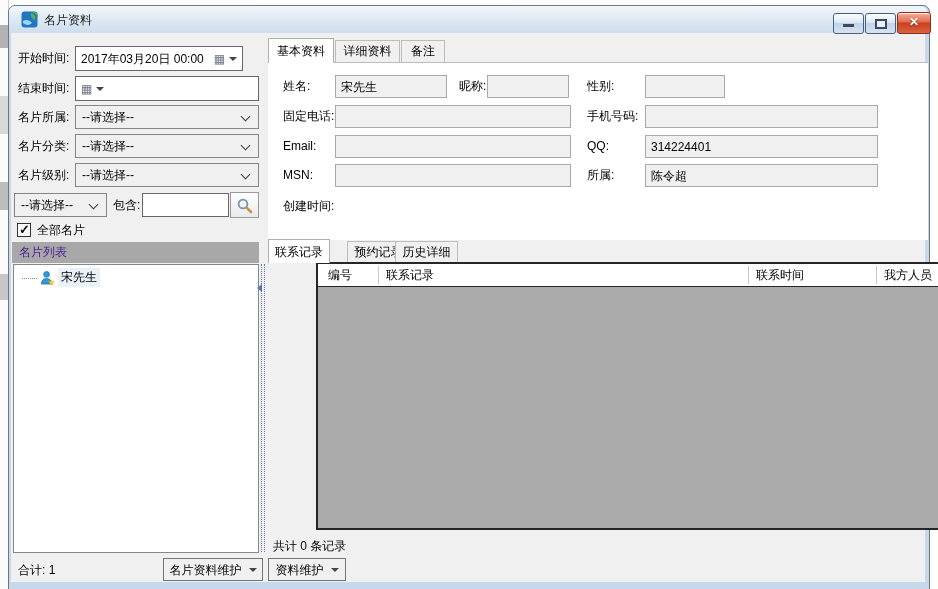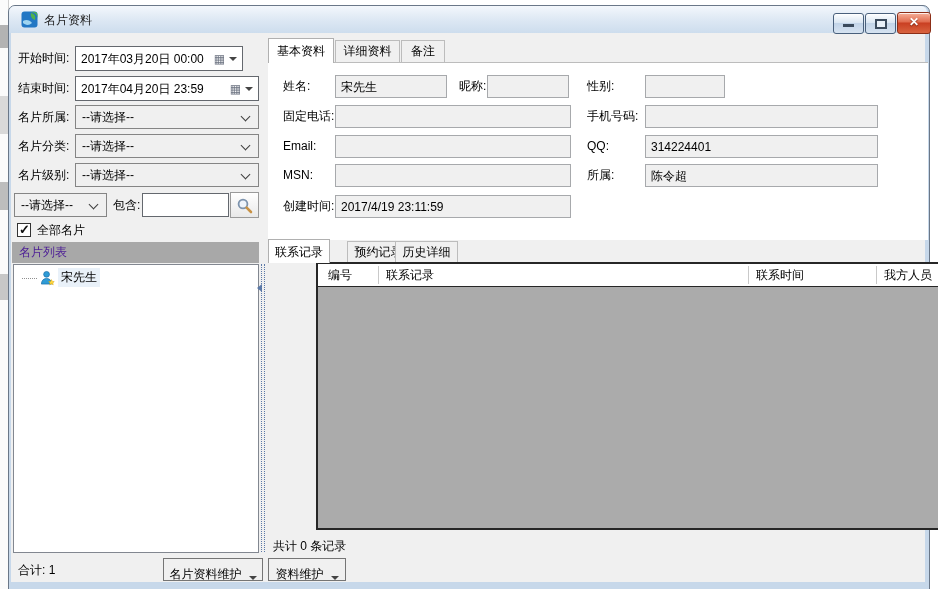--- a/index.html
+++ b/index.html
@@ -59,21 +59,21 @@
     text-align:center;line-height:21px;z-index:1;}
   .tab.active{background:#fff;border-color:#b0b0b0;z-index:3;line-height:24px;}
   .tabpanel{position:absolute;background:#fff;border-top:1px solid #bcbcbc;z-index:2;}
   
   .rtable{position:absolute;box-sizing:border-box;border:2px solid #262626;background:#ababab;z-index:2;}
   .rtable-head{position:absolute;left:0;top:0;right:0;height:22px;background:#fff;border-bottom:1px solid #262626;}
   .rtable-head .col{position:absolute;top:0;line-height:22px;white-space:nowrap;}
   .colsep{position:absolute;top:2px;width:1px;height:18px;background:#c9c9c9;}
   
   .btn{position:absolute;box-sizing:border-box;background:#f0f0f0;border:1px solid #757575;
-    display:flex;align-items:flex-end;justify-content:center;gap:7px;line-height:1;}
+    display:flex;align-items:center;justify-content:center;gap:7px;line-height:1;}
   .btn .smallarrow{margin:0;}
   .searchbtn{position:absolute;box-sizing:border-box;border:1px solid #9a9a9a;
     background:linear-gradient(#ffffff,#e9e9e9);display:flex;align-items:center;justify-content:center;}
 </style>
 </head>
 <body>
 
 <div class="page">
 
   <div class="bg-strip">
@@ -99,21 +99,20 @@
 
   <div class="lb" style="left:18px;top:46px;">开始时间:</div>
   <div class="f fwhite datefield" style="left:75px;top:46px;width:168px;height:25px;">
     <span class="txt">2017年03月20日 00:00</span>
     <span class="calglyph">▦</span>
     <span class="smallarrow"></span>
   </div>
 
   <div class="lb" style="left:18px;top:76px;">结束时间:</div>
   <div class="f fwhite datefield" style="left:75px;top:76px;width:184px;height:25px;">
-    <span class="txt">2017年04月20日 23:59</span>
     <span class="calglyph">▦</span>
     <span class="smallarrow"></span>
   </div>
 
   <div class="lb" style="left:18px;top:105px;">名片所属:</div>
   <div class="combo" style="left:75px;top:105px;width:184px;height:24px;">
     <span>--请选择--</span>
     <span class="chev"></span>
   </div>
 
@@ -182,21 +181,20 @@
   <div class="f" style="left:335px;top:135px;width:236px;height:23px;z-index:4;"></div>
   <div class="lb" style="left:587px;top:134px;z-index:4;">QQ:</div>
   <div class="f" style="left:645px;top:135px;width:233px;height:23px;z-index:4;">314224401</div>
 
   <div class="lb" style="left:283px;top:163px;z-index:4;">MSN:</div>
   <div class="f" style="left:335px;top:164px;width:236px;height:23px;z-index:4;"></div>
   <div class="lb" style="left:587px;top:163px;z-index:4;">所属:</div>
   <div class="f" style="left:645px;top:164px;width:233px;height:23px;z-index:4;">陈令超</div>
 
   <div class="lb" style="left:283px;top:194px;z-index:4;">创建时间:</div>
-  <div class="f" style="left:335px;top:195px;width:236px;height:23px;z-index:4;">2017/4/19 23:11:59</div>
 
   <div class="tab active" style="left:268px;top:239px;width:62px;height:24px;">联系记录</div>
   <div class="tab" style="left:347px;top:241px;width:63px;height:21px;">预约记录</div>
   <div class="tab" style="left:395px;top:241px;width:63px;height:21px;">历史详细</div>
 
   <div class="rtable" style="left:268px;top:262px;width:660px;height:268px;margin-left:48px;">
     <div class="rtable-head">
       <span class="col" style="left:10px;">编号</span>
       <span class="col" style="left:68px;">联系记录</span>
       <span class="col" style="left:438px;">联系时间</span>

